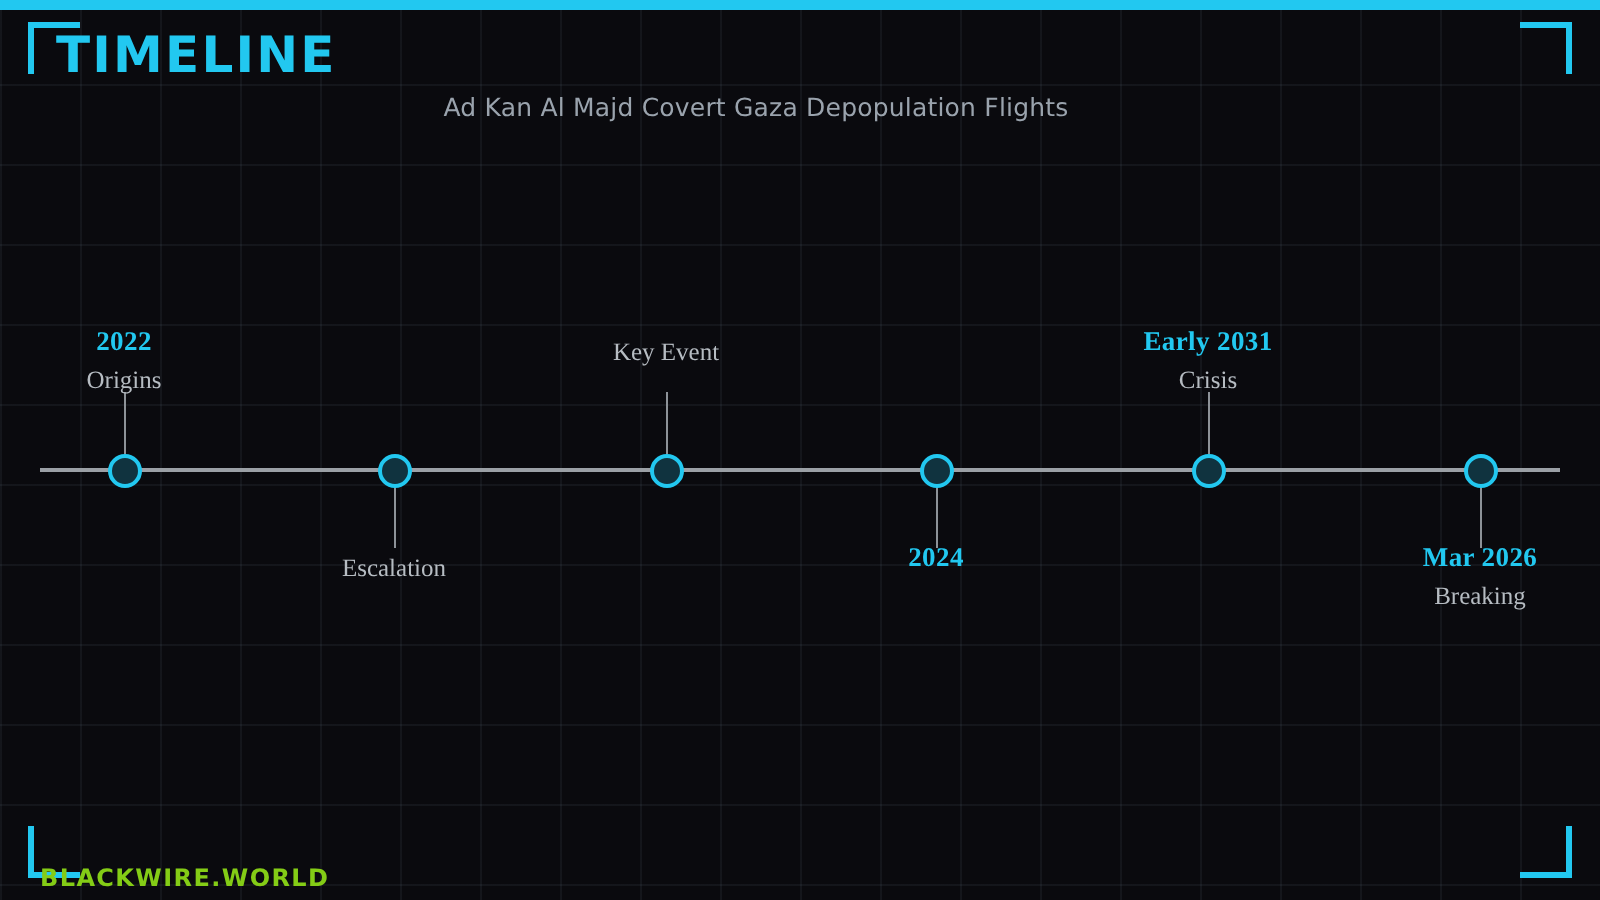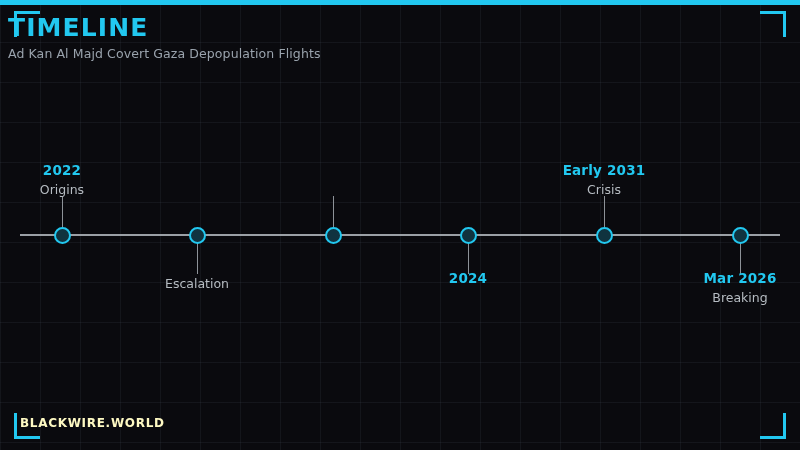--- a/index.html
+++ b/index.html
@@ -43,49 +43,51 @@
     box-sizing: border-box;
   }
   .bracket.tl { left: 14px;  top: 11px;  border-left: 3px solid #22c8f0; border-top: 3px solid #22c8f0; }
   .bracket.tr { right: 14px; top: 11px;  border-right: 3px solid #22c8f0; border-top: 3px solid #22c8f0; }
   .bracket.bl { left: 14px;  bottom: 11px; border-left: 3px solid #22c8f0; border-bottom: 3px solid #22c8f0; }
   .bracket.br { right: 14px; bottom: 11px; border-right: 3px solid #22c8f0; border-bottom: 3px solid #22c8f0; }
 
   
   #header {
     position: absolute;
-    left: 8px;
+    left: 28px;
     top: 14px;
     width: 700px;
   }
   #title {
     color: #22c8f0;
     font-size: 25px;
     font-weight: bold;
     letter-spacing: 1.1px;
     line-height: 28px;
     margin: 0;
   }
   #subtitle {
     color: #9aa3ad;
     font-size: 12.5px;
     font-weight: normal;
     line-height: 16px;
     margin-top: 4px;
     letter-spacing: 0.1px;
+    text-align: center;
   }
 
   
   #timeline {
     position: absolute;
     left: 0;
     top: 0;
     width: 659px;
     height: 450px;
     pointer-events: none;
+    font-family: Liberation Serif, serif;
   }
   #axis {
     position: absolute;
     left: 20px;
     top: 234px;
     width: 760px;
     height: 2px;
     background: #9ba0a6;
   }
   .node {
@@ -135,22 +137,22 @@
     font-size: 12.5px;
     font-weight: normal;
     display: block;
     margin-top: 6px;
   }
 
   
   #footer {
     position: absolute;
     left: 20px;
-    bottom: 20px;
-    color: #fef9c3;
+    bottom: 4px;
+    color: #84cc16;
     font-size: 12px;
     font-weight: bold;
     letter-spacing: 0.7px;
   }
 </style>
 </head>
 <body>
 
 <div id="stage">
 
@@ -183,20 +185,21 @@
           <div class="connector down"></div>
           <div class="dot"></div>
           <div class="label below">
             <span class="desc">Escalation</span>
           </div>
         </div>
         <div class="node" style="left: 333px;">
           <div class="connector up"></div>
           <div class="dot"></div>
           <div class="label above">
+            <span class="desc">Key Event</span>
           </div>
         </div>
         <div class="node" style="left: 468px;">
           <div class="connector down"></div>
           <div class="dot"></div>
           <div class="label below">
             <span class="date">2024</span>
           </div>
         </div>
         <div class="node" style="left: 604px;">

